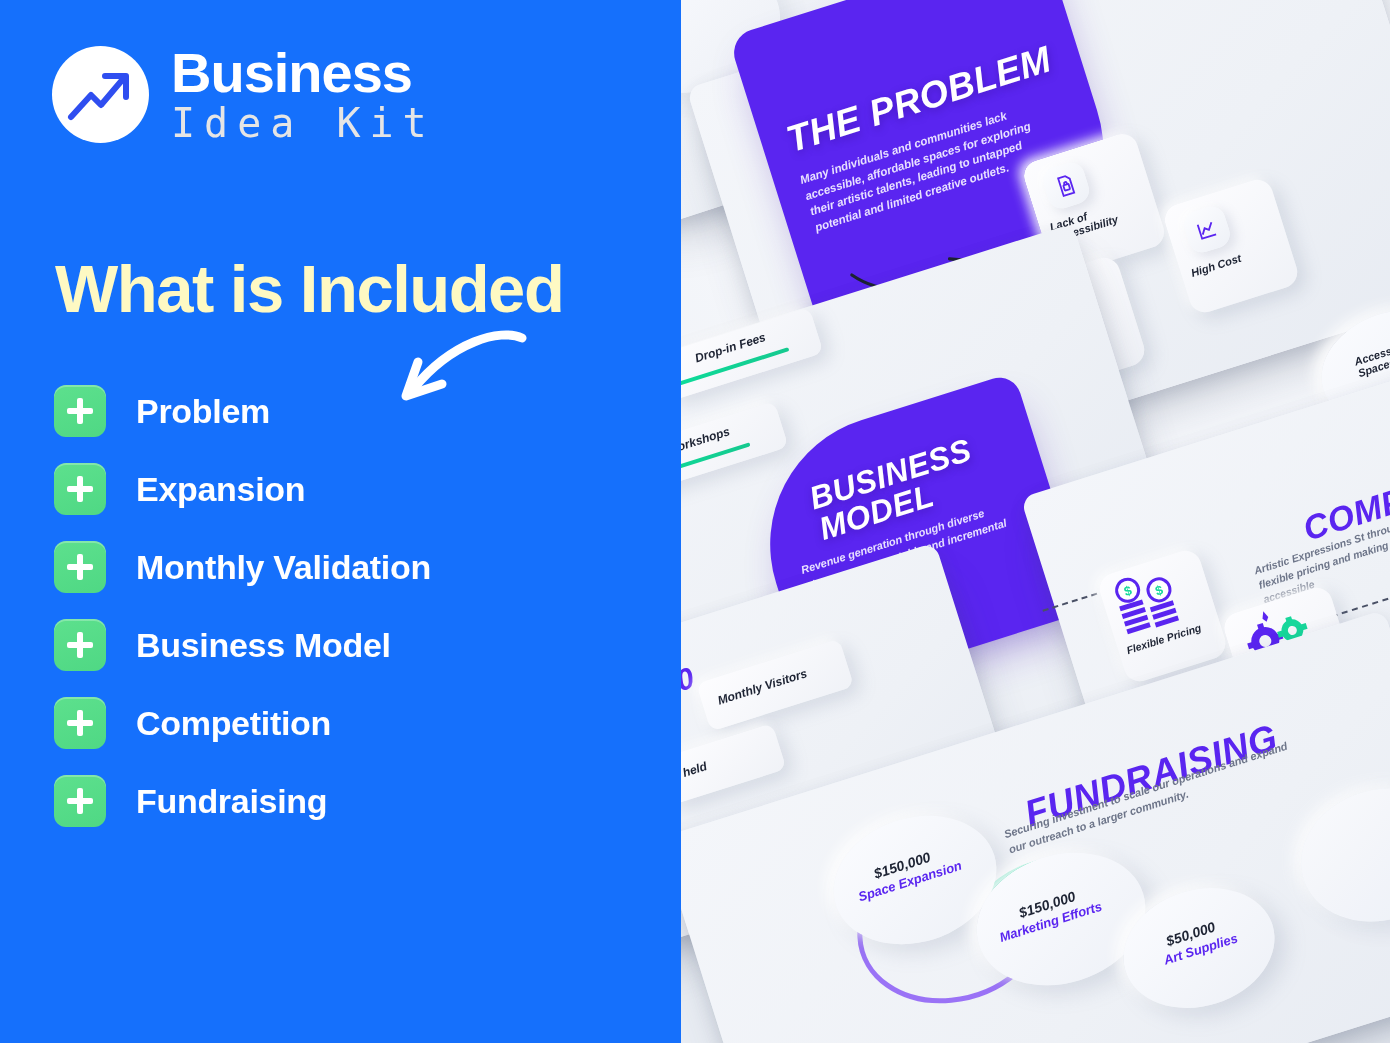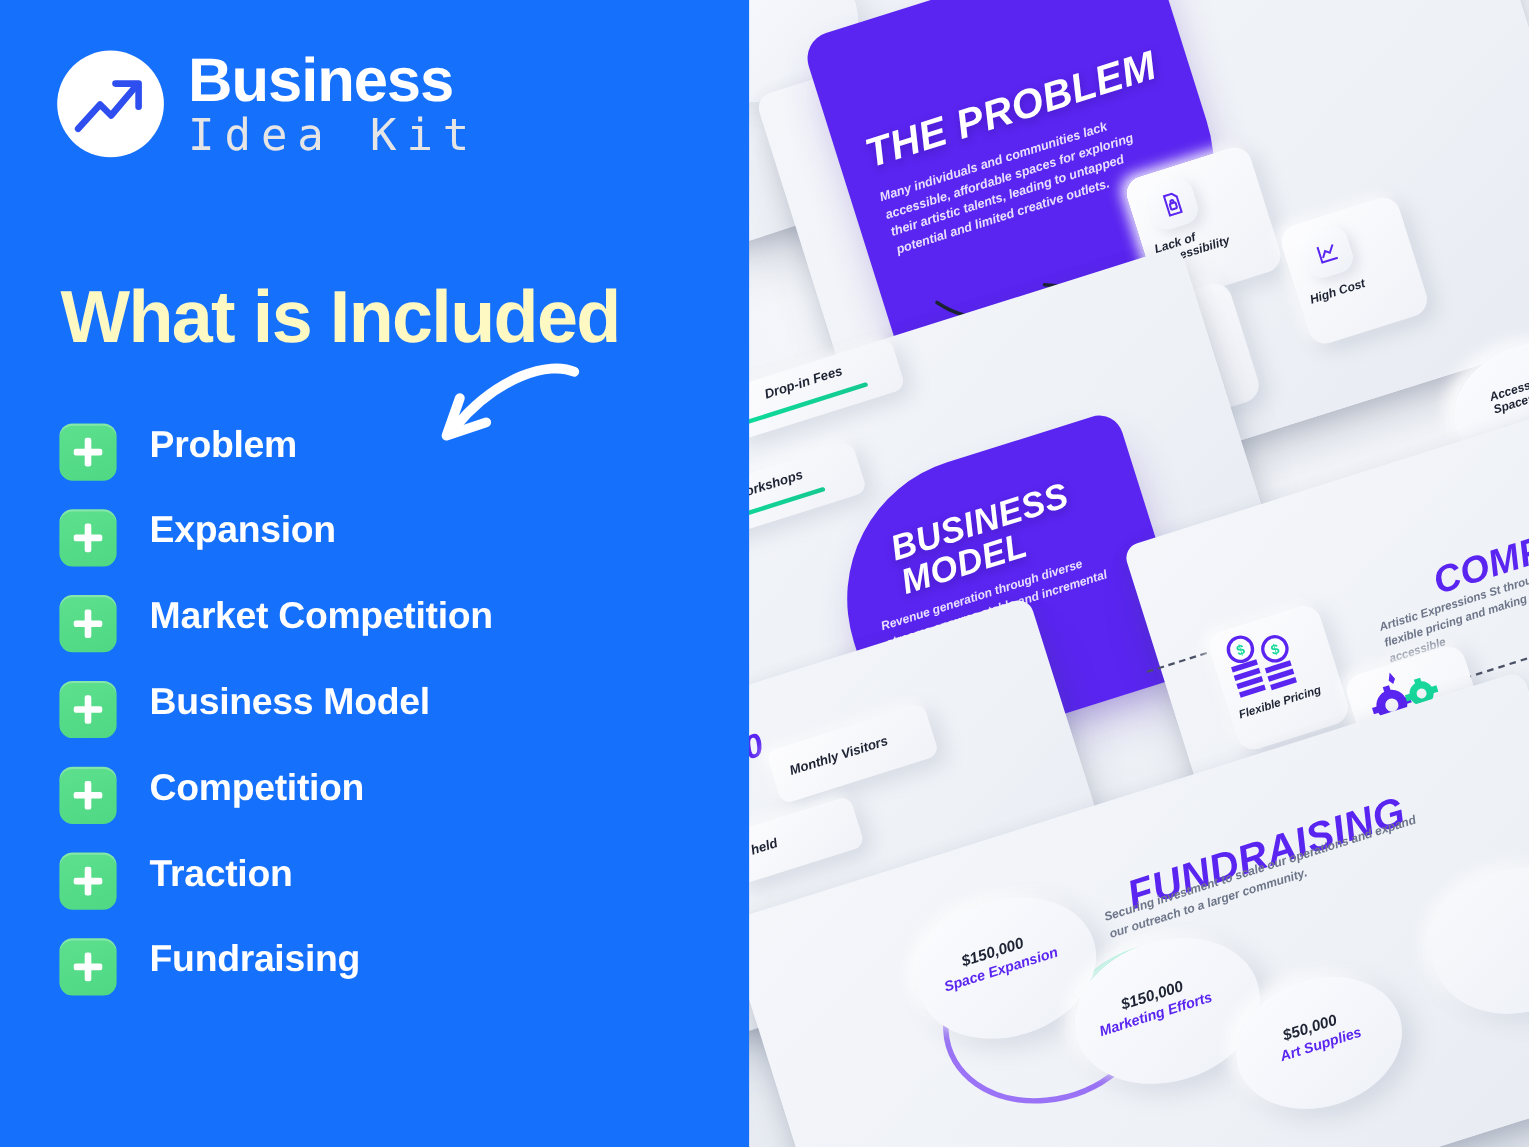--- a/index.html
+++ b/index.html
@@ -72,21 +72,21 @@
   #brand-1 { color:#ffffff; font-size:56px; font-weight:800; line-height:1.02; letter-spacing:-1px; }
   #brand-2 { color:#e5e5e5; font-size:40px; font-weight:500; letter-spacing:9px;
              font-family:"DejaVu Sans Mono","Liberation Mono",monospace; line-height:1.1; }
 
   #headline { position:absolute; left:55px; top:250px;
               color:#fef9c3; font-size:67px; font-weight:800; letter-spacing:-1.5px; }
 
   #arrow { position:absolute; left:380px; top:320px; }
 
   #list { position:absolute; left:54px; top:385px; display:flex; flex-direction:column; gap:26px; }
-  .li { display:flex; align-items:flex-start; gap:30px; }
+  .li { display:flex; align-items:center; gap:30px; }
   .plus {
     width:52px; height:52px; flex:0 0 auto; border-radius:12px;
     background:linear-gradient(160deg,#5de08d 0%, #4fd884 100%);
     box-shadow:0 2px 0 rgba(255,255,255,.25) inset;
     display:flex; align-items:center; justify-content:center;
   }
   .plus::before, .plus::after { content:""; position:absolute; background:#ffffff; border-radius:2px; }
   .plus { position:relative; }
   .plus::before { width:26px; height:6px; }
   .plus::after  { width:6px; height:26px; }
@@ -294,34 +294,30 @@
       <div class="li">
         <span class="plus"></span>
         <span class="li-label">Problem</span>
       </div>
       <div class="li">
         <span class="plus"></span>
         <span class="li-label">Expansion</span>
       </div>
       <div class="li">
         <span class="plus"></span>
-        <span class="li-label">Market Competition</span>
+        <span class="li-label">Monthly Validation</span>
       </div>
       <div class="li">
         <span class="plus"></span>
         <span class="li-label">Business Model</span>
       </div>
       <div class="li">
         <span class="plus"></span>
         <span class="li-label">Competition</span>
       </div>
       <div class="li">
         <span class="plus"></span>
-        <span class="li-label">Traction</span>
-      </div>
-      <div class="li">
-        <span class="plus"></span>
         <span class="li-label">Fundraising</span>
       </div>
     </div>
   </div>
 
 </div>
 
 </body></html>

